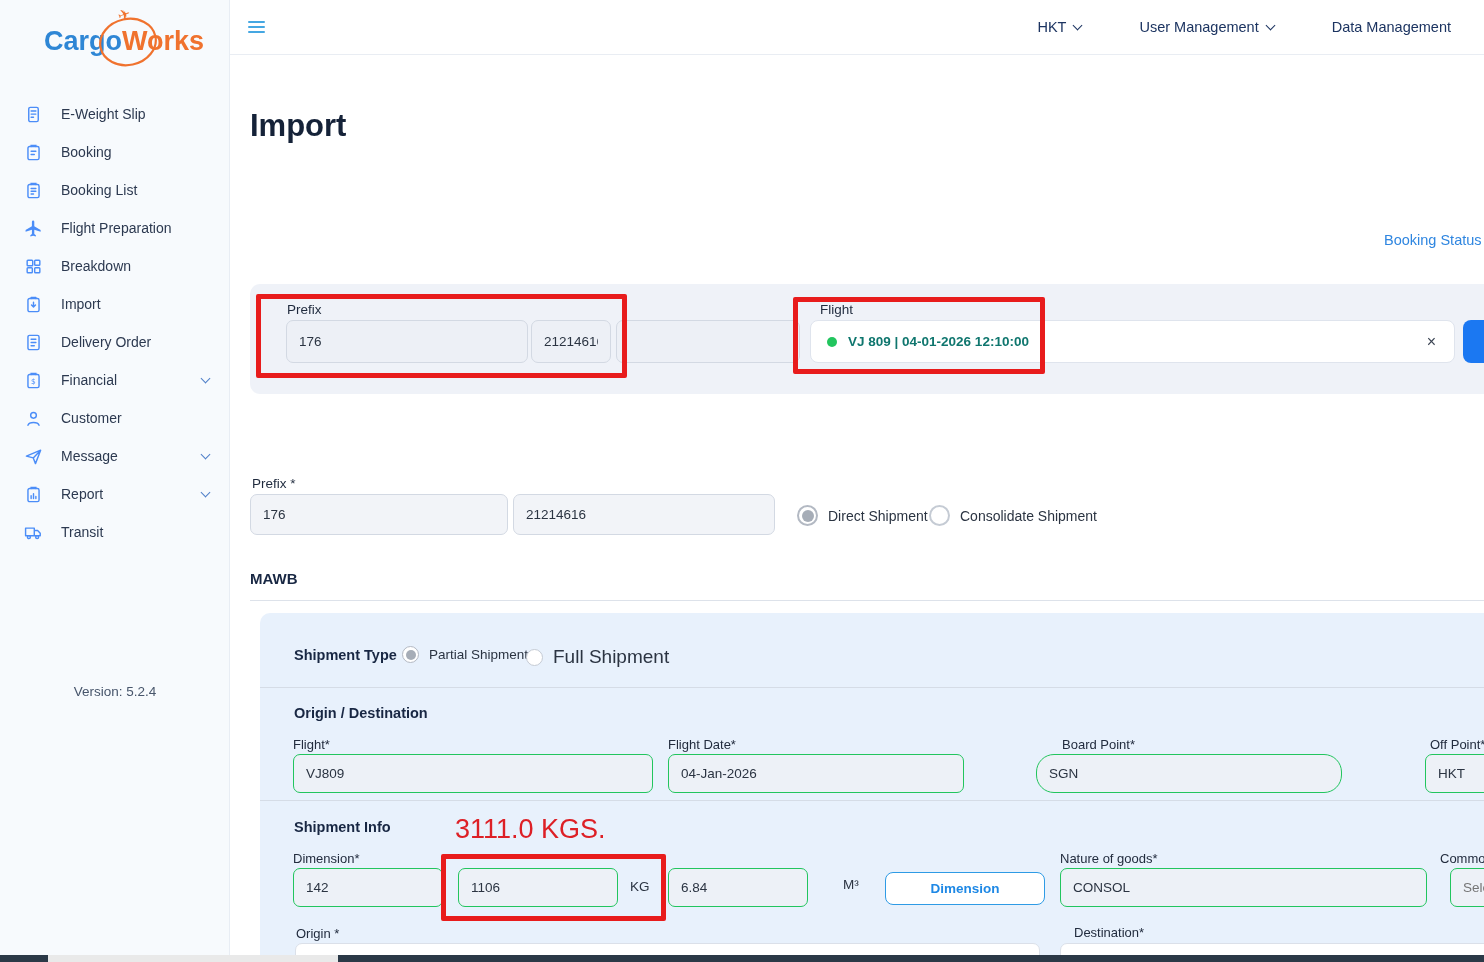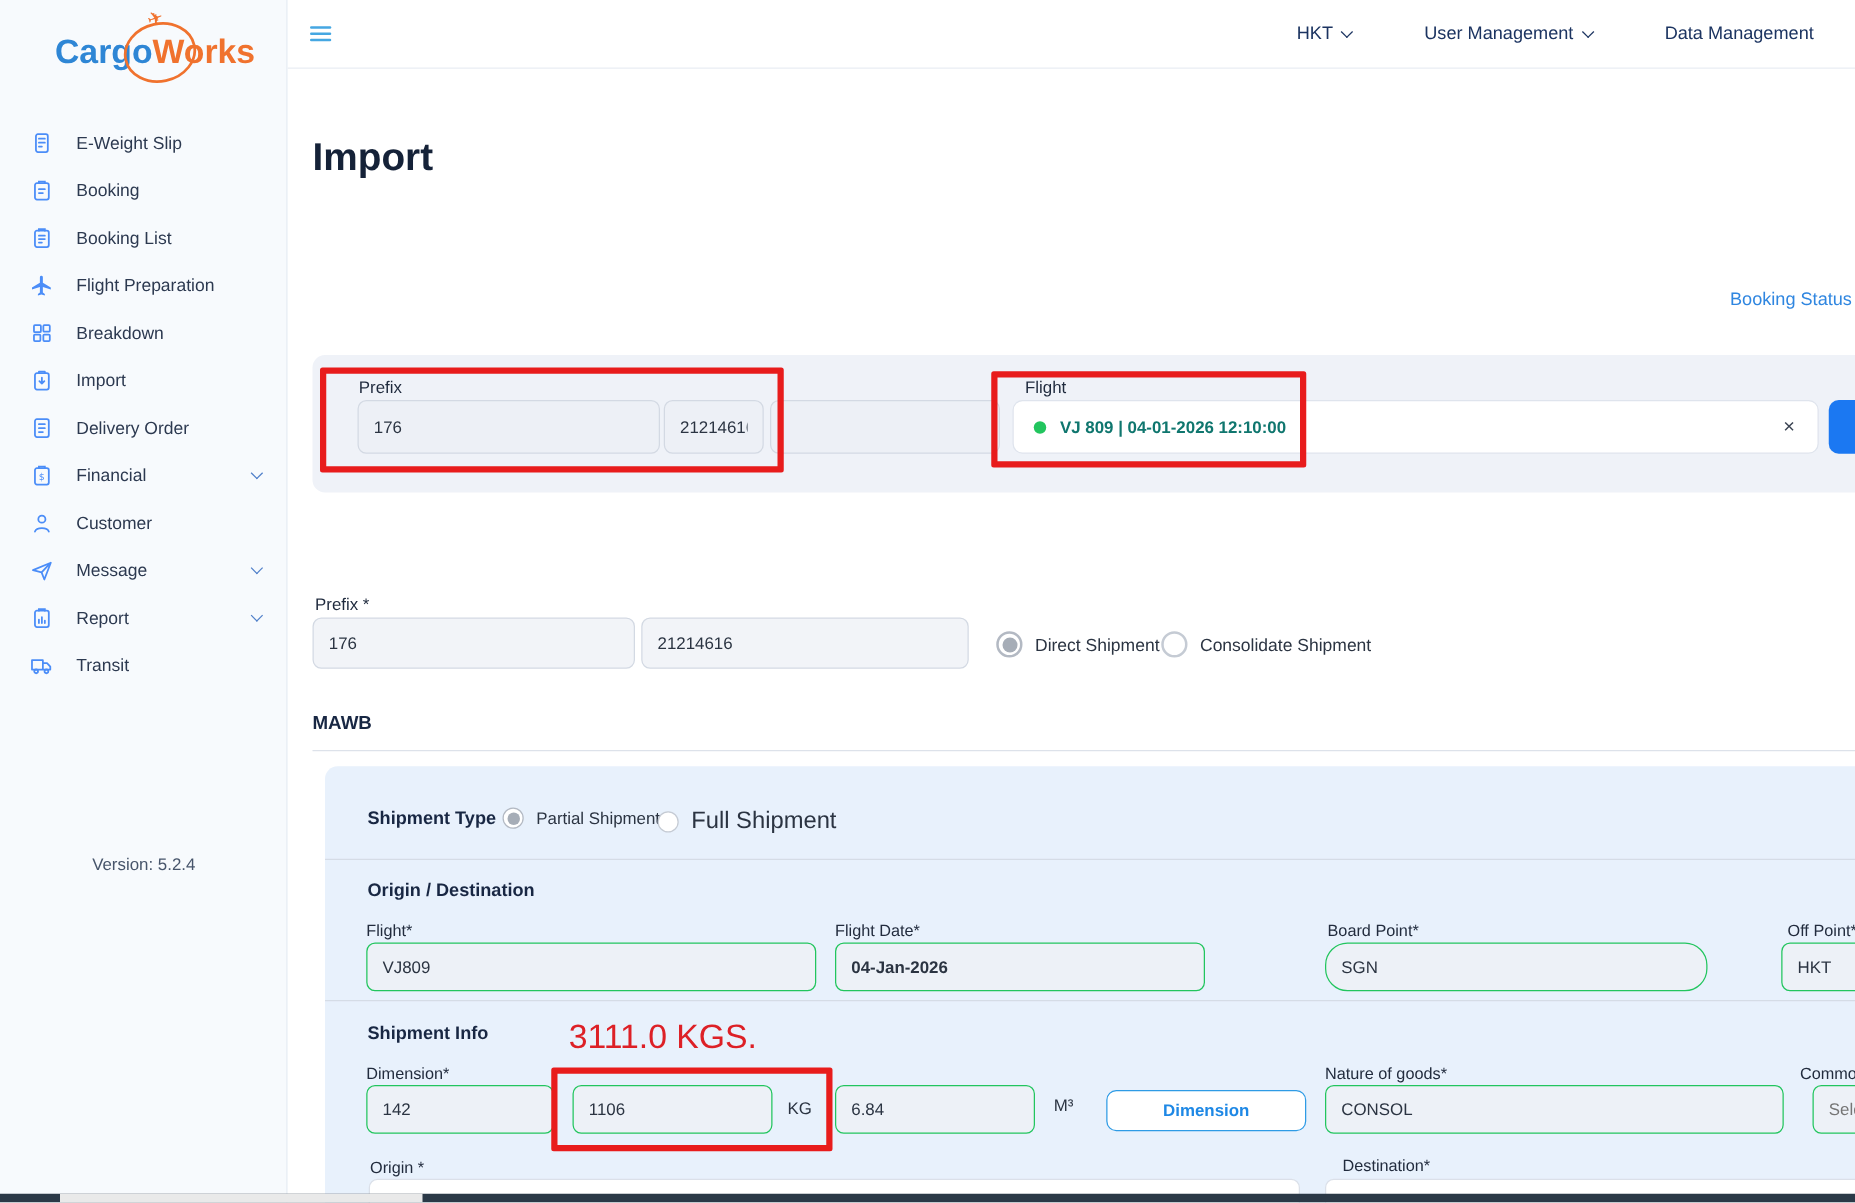--- a/index.html
+++ b/index.html
@@ -268,33 +268,33 @@
   <div class="radio-row" style="left:266px; top:33px;">
     <span class="radio small"></span>
     <span class="radio-lbl" style="font-size:19px;">Full Shipment</span>
   </div>
   <div class="mp-divider" style="top:74px;"></div>
 
   <span class="mp-h" style="left:34px; top:92px;">Origin / Destination</span>
   <span class="mp-label" style="left:33px; top:124px;">Flight*</span>
   <input class="mp-input" style="left: 33px; top: 141px; width: 360px;" value="VJ809">
   <span class="mp-label" style="left:408px; top:124px;">Flight Date*</span>
-  <input class="mp-input" style="left: 408px; top: 141px; width: 296px; font-weight: bold;" value="04-Jan-2026">
+  <input class="mp-input" style="left: 408px; top: 141px; width: 296px;" value="04-Jan-2026">
   <span class="mp-label" style="left:802px; top:124px;">Board Point*</span>
-  <input class="mp-input" style="left: 800px; top: 141px; width: 306px; border-radius: 18px;" value="SGN">
+  <input class="mp-input" style="left: 776px; top: 141px; width: 306px; border-radius: 18px;" value="SGN">
   <span class="mp-label" style="left:1170px; top:124px;">Off Point*</span>
   <input class="mp-input" style="left: 1165px; top: 141px; width: 150px;" value="HKT">
   <div class="mp-divider" style="top:187px;"></div>
 
   <span class="mp-h" style="left:34px; top:206px;">Shipment Info</span>
   <span class="mp-label" style="left:33px; top:238px;">Dimension*</span>
   <input class="mp-input" style="left: 33px; top: 255px; width: 150px;" value="142">
   <input class="mp-input" style="left: 198px; top: 255px; width: 160px;" value="1106">
   <span class="unit" style="left:370px; top:266px;">KG</span>
-  <input class="mp-input" style="left: 408px; top: 255px; width: 160px;" value="6.84">
+  <input class="mp-input" style="left: 408px; top: 255px; width: 140px;" value="6.84">
   <span class="unit" style="left:583px; top:264px;">M³</span>
   <button class="dim-btn">Dimension</button>
   <span class="mp-label" style="left:800px; top:238px;">Nature of goods*</span>
   <input class="mp-input" style="left: 800px; top: 255px; width: 367px;" value="CONSOL">
   <span class="mp-label" style="left:1180px; top:238px;">Commodity</span>
   <input class="mp-input" style="left: 1190px; top: 255px; width: 120px; color: rgb(141, 149, 163);" placeholder="Select">
 
   <span class="mp-label" style="left:36px; top:313px;">Origin *</span>
   <input class="mp-input white" style="left: 35px; top: 330px; width: 745px; height: 40px;">
   <span class="mp-label" style="left:814px; top:312px;">Destination*</span>

